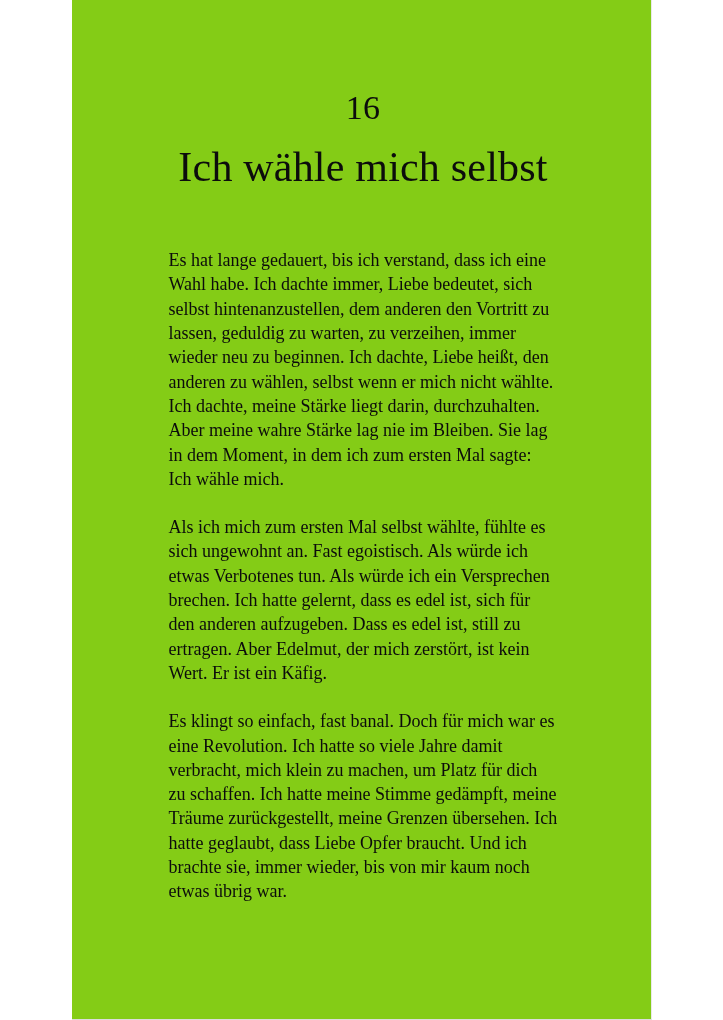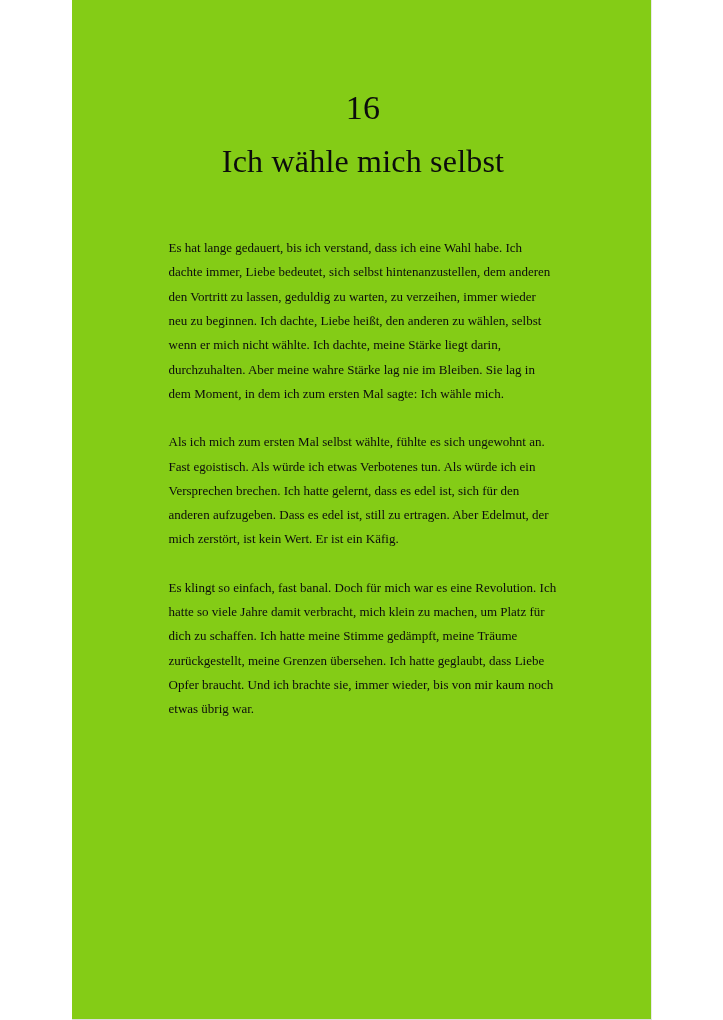--- a/index.html
+++ b/index.html
@@ -26,29 +26,29 @@
   }
   .chapter-number {
     text-align: center;
     font-size: 34px;
     font-weight: 400;
     line-height: 1.2;
     letter-spacing: 0.2px;
   }
   .chapter-title {
     text-align: center;
-    font-size: 32px;
+    font-size: 42px;
     font-weight: 400;
     line-height: 1.2;
     margin-top: 13px;
     letter-spacing: 0.2px;
   }
   .body-text {
     margin-top: 56px;
-    font-size: 13px;
+    font-size: 18px;
     line-height: 24.3px;
     text-align: left;
   }
   .body-text p {
     margin: 0 0 24px 0;
     padding: 0;
   }
   .body-text p:last-child {
     margin-bottom: 0;
   }

